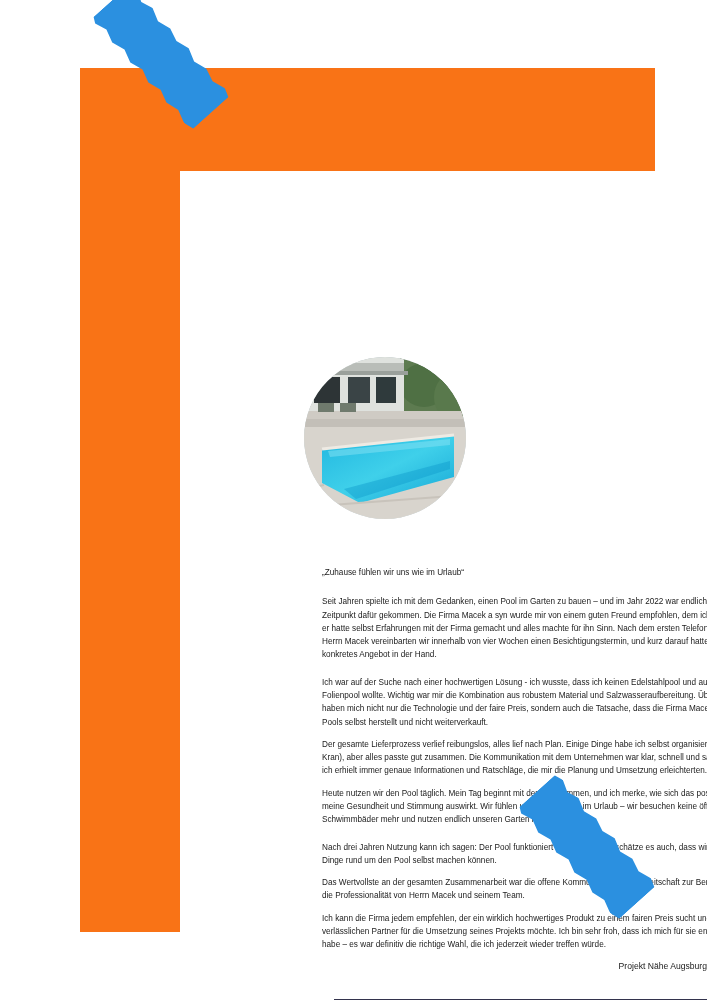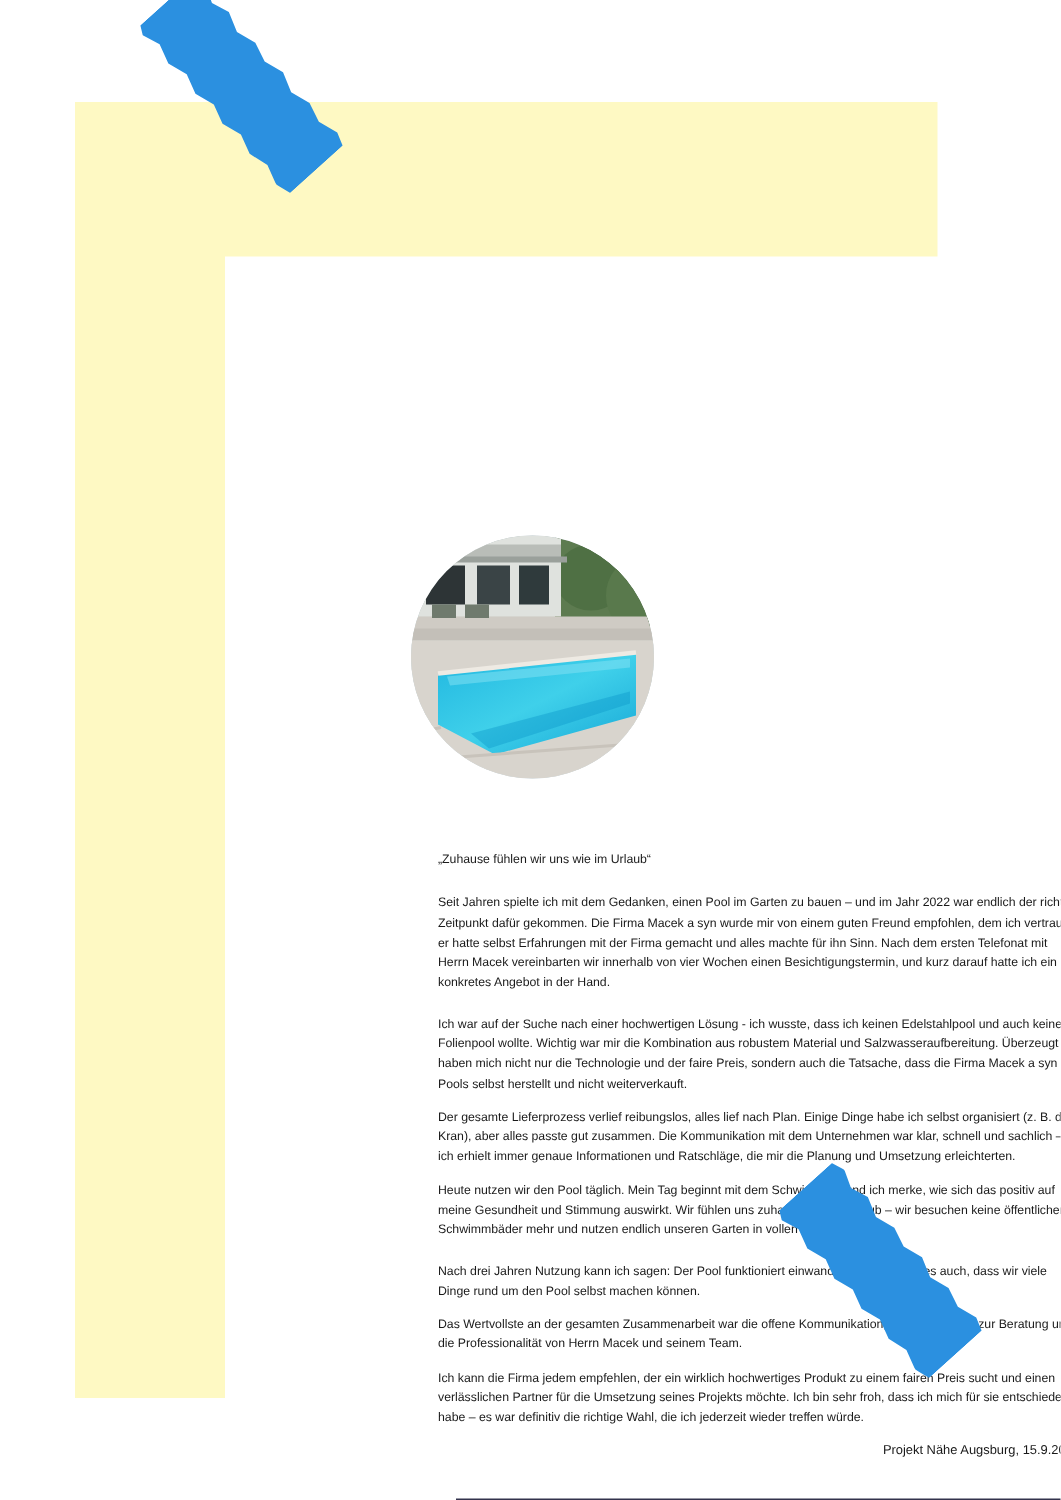--- a/index.html
+++ b/index.html
@@ -11,25 +11,25 @@
     width: 707px;
     height: 1000px;
     position: relative;
     overflow: hidden;
     font-family: "Liberation Sans", sans-serif;
   }
 
   
   .page-card {
     position: absolute;
-    left: 50px;
+    left: 80px;
     top: 68px;
     width: 575px;
     height: 864px;
-    background: #fef9c3;
+    background: #f97316;
   }
 
   
   .sheet {
     position: absolute;
     left: 100px;
     top: 103px;
     width: 510px;
     height: 763px;
     background: #ffffff;

